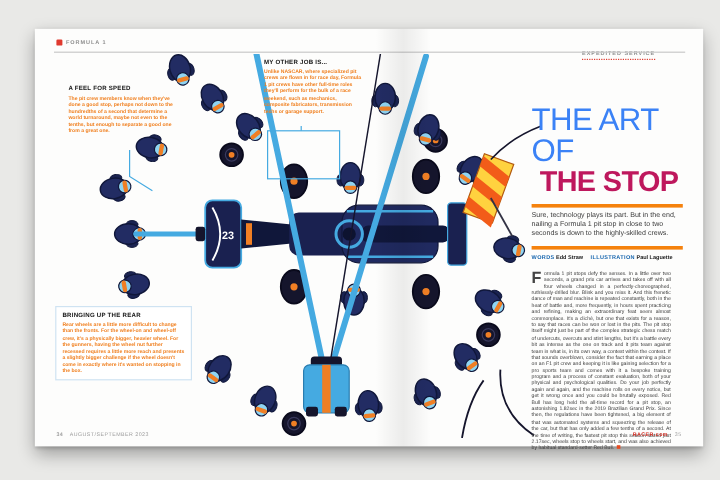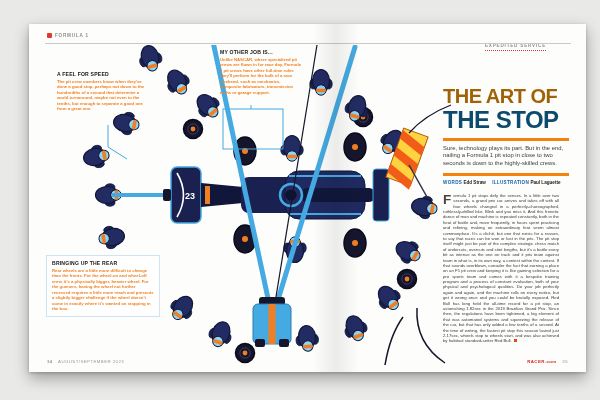--- a/index.html
+++ b/index.html
@@ -17,22 +17,22 @@
   .hdr-right{position:absolute;right:40px;top:9px;text-align:right;}
   .hdr-right .hdr-label{border-bottom:1px dotted #e03a2f;padding-bottom:1.5px;}
   
   .ftr{position:absolute;bottom:8px;font-size:4.4px;color:#9a9a9a;letter-spacing:.4px;}
   .ftr-left{left:18px;}
   .ftr-right{right:18px;text-align:right;}
   .ftr b{color:#9a9a9a;font-weight:bold;margin-right:4px;}
   .brand{color:#d22b20;font-weight:bold;margin-right:4px;}
   
   .article{position:absolute;left:414px;top:62px;width:129px;}
-  .title1{font-size:20px;line-height:1;color:#a16207;font-weight:700;letter-spacing:-.5px;}
-  .title2{font-size:24px;line-height:1;color:#0c4a6e;font-weight:800;letter-spacing:-.5px;margin-top:2px;}
+  .title1{font-size:26px;line-height:1;color:#3b82f6;font-weight:400;letter-spacing:-.5px;}
+  .title2{font-size:24px;line-height:1;color:#be185d;font-weight:800;letter-spacing:-.5px;margin-top:2px;text-align:center;}
   .orule{height:2.6px;background:#f5820d;margin:6px 0 4px 0;width:126px;}
   .standfirst{font-size:5.9px;line-height:1.28;color:#3c3c3c;width:122px;}
   .byline{font-size:4.6px;color:#333;margin-top:4px;}
   .byline .cap{color:#1565ae;font-weight:bold;letter-spacing:.3px;}
   .byline .nm{font-weight:bold;color:#222;margin-right:5px;}
   .bodycopy{margin-top:8px;width:116px;font-size:4.25px;line-height:1.27;color:#3a3a3a;
     text-align:justify;}
   .dropcap{float:left;font-size:13.5px;line-height:.85;font-weight:bold;color:#444;
     margin:1px 2px 0 0;}
   .endmark{display:inline-block;width:3.4px;height:3.4px;background:#e8491d;margin-left:2px;}

